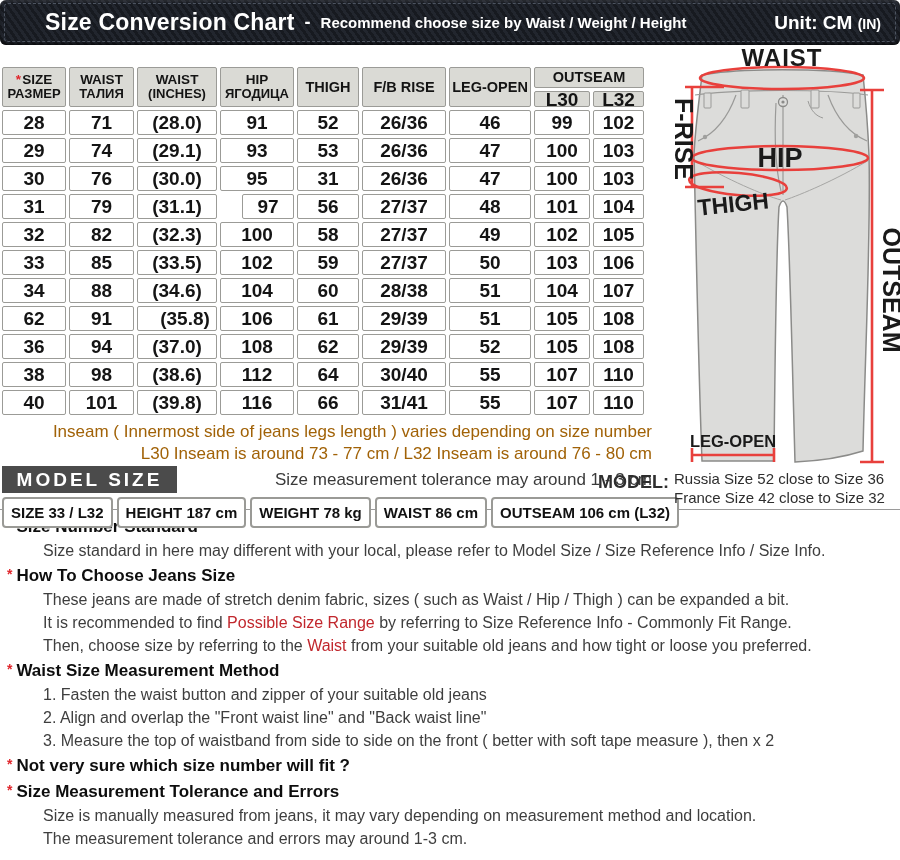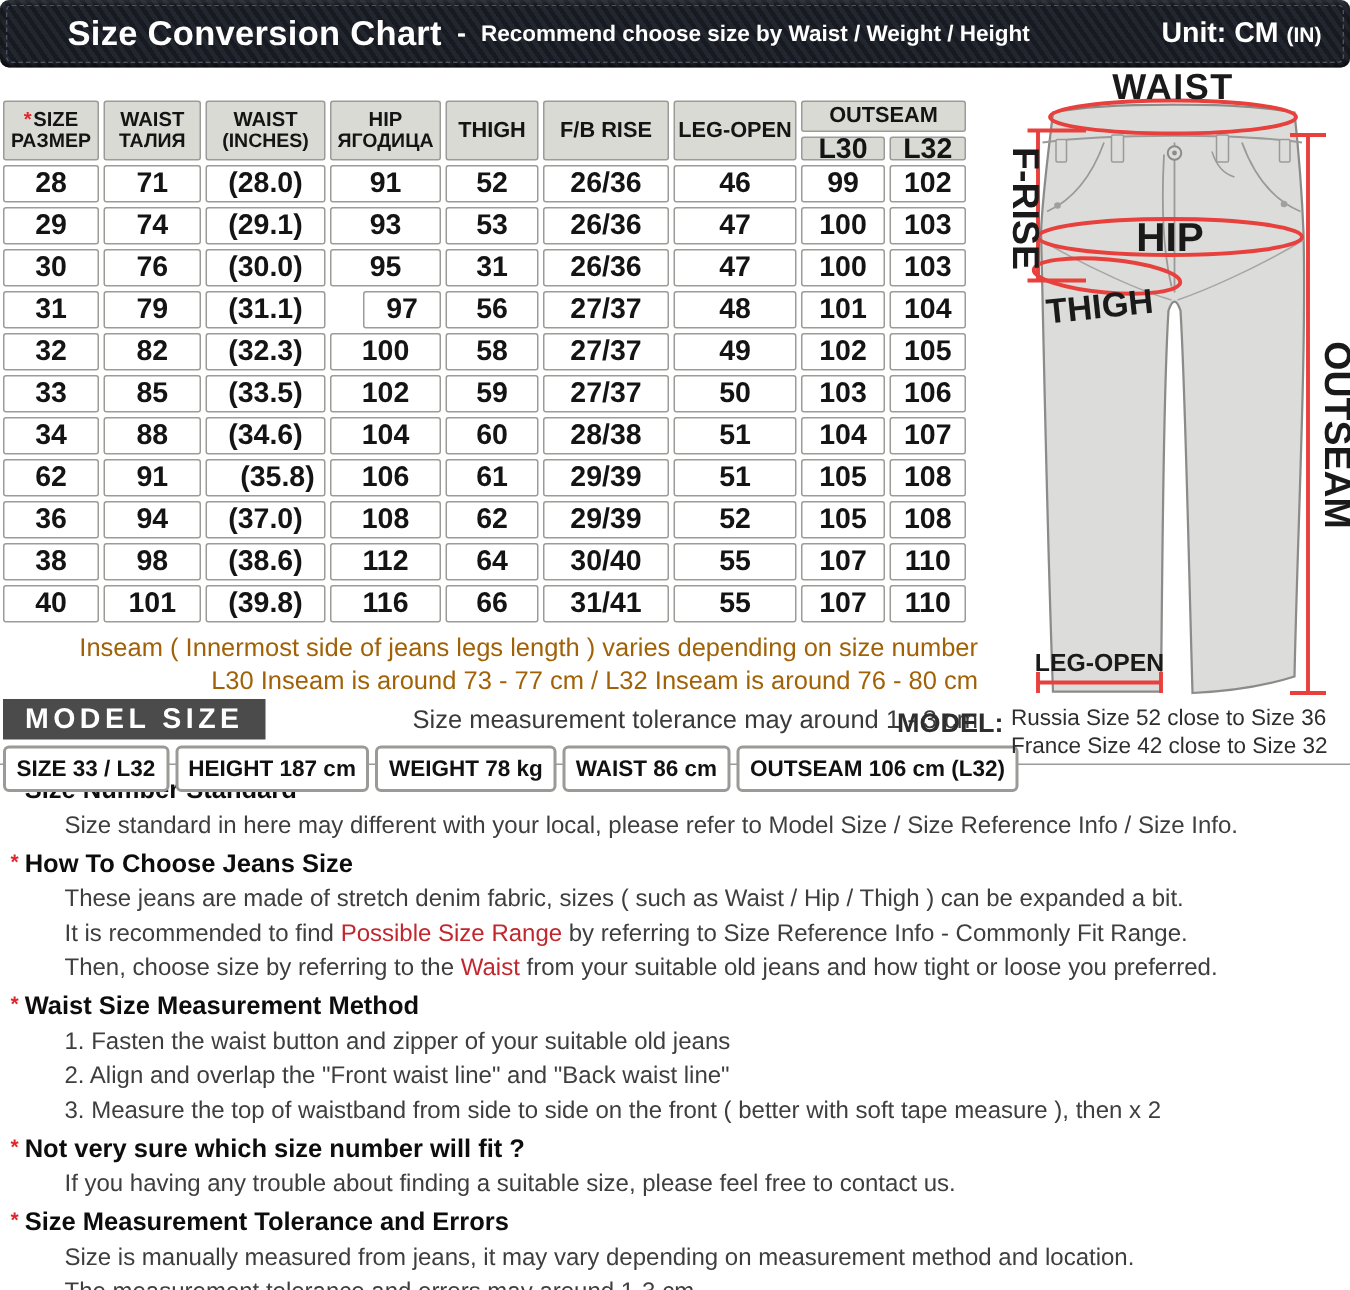--- a/index.html
+++ b/index.html
@@ -314,21 +314,20 @@
         <div class="sec-line"><span>Then, choose size by referring to the </span><span class="red">Waist</span><span> from your suitable old jeans and how tight or loose you preferred.</span></div>
       </div>
       <div class="section">
         <div class="sec-head"><span class="star">*</span>Waist Size Measurement Method</div>
         <div class="sec-line"><span>1. Fasten the waist button and zipper of your suitable old jeans</span></div>
         <div class="sec-line"><span>2. Align and overlap the "Front waist line" and "Back waist line"</span></div>
         <div class="sec-line"><span>3. Measure the top of waistband from side to side on the front ( better with soft tape measure ), then x 2</span></div>
       </div>
       <div class="section">
         <div class="sec-head"><span class="star">*</span>Not very sure which size number will fit ?</div>
-        <div class="sec-line"><span>If you having any trouble about finding a suitable size, please feel free to contact us.</span></div>
       </div>
       <div class="section">
         <div class="sec-head"><span class="star">*</span>Size Measurement Tolerance and Errors</div>
         <div class="sec-line"><span>Size is manually measured from jeans, it may vary depending on measurement method and location.</span></div>
         <div class="sec-line"><span>The measurement tolerance and errors may around 1-3 cm.</span></div>
       </div>
     </div>
 
 </div>
 

